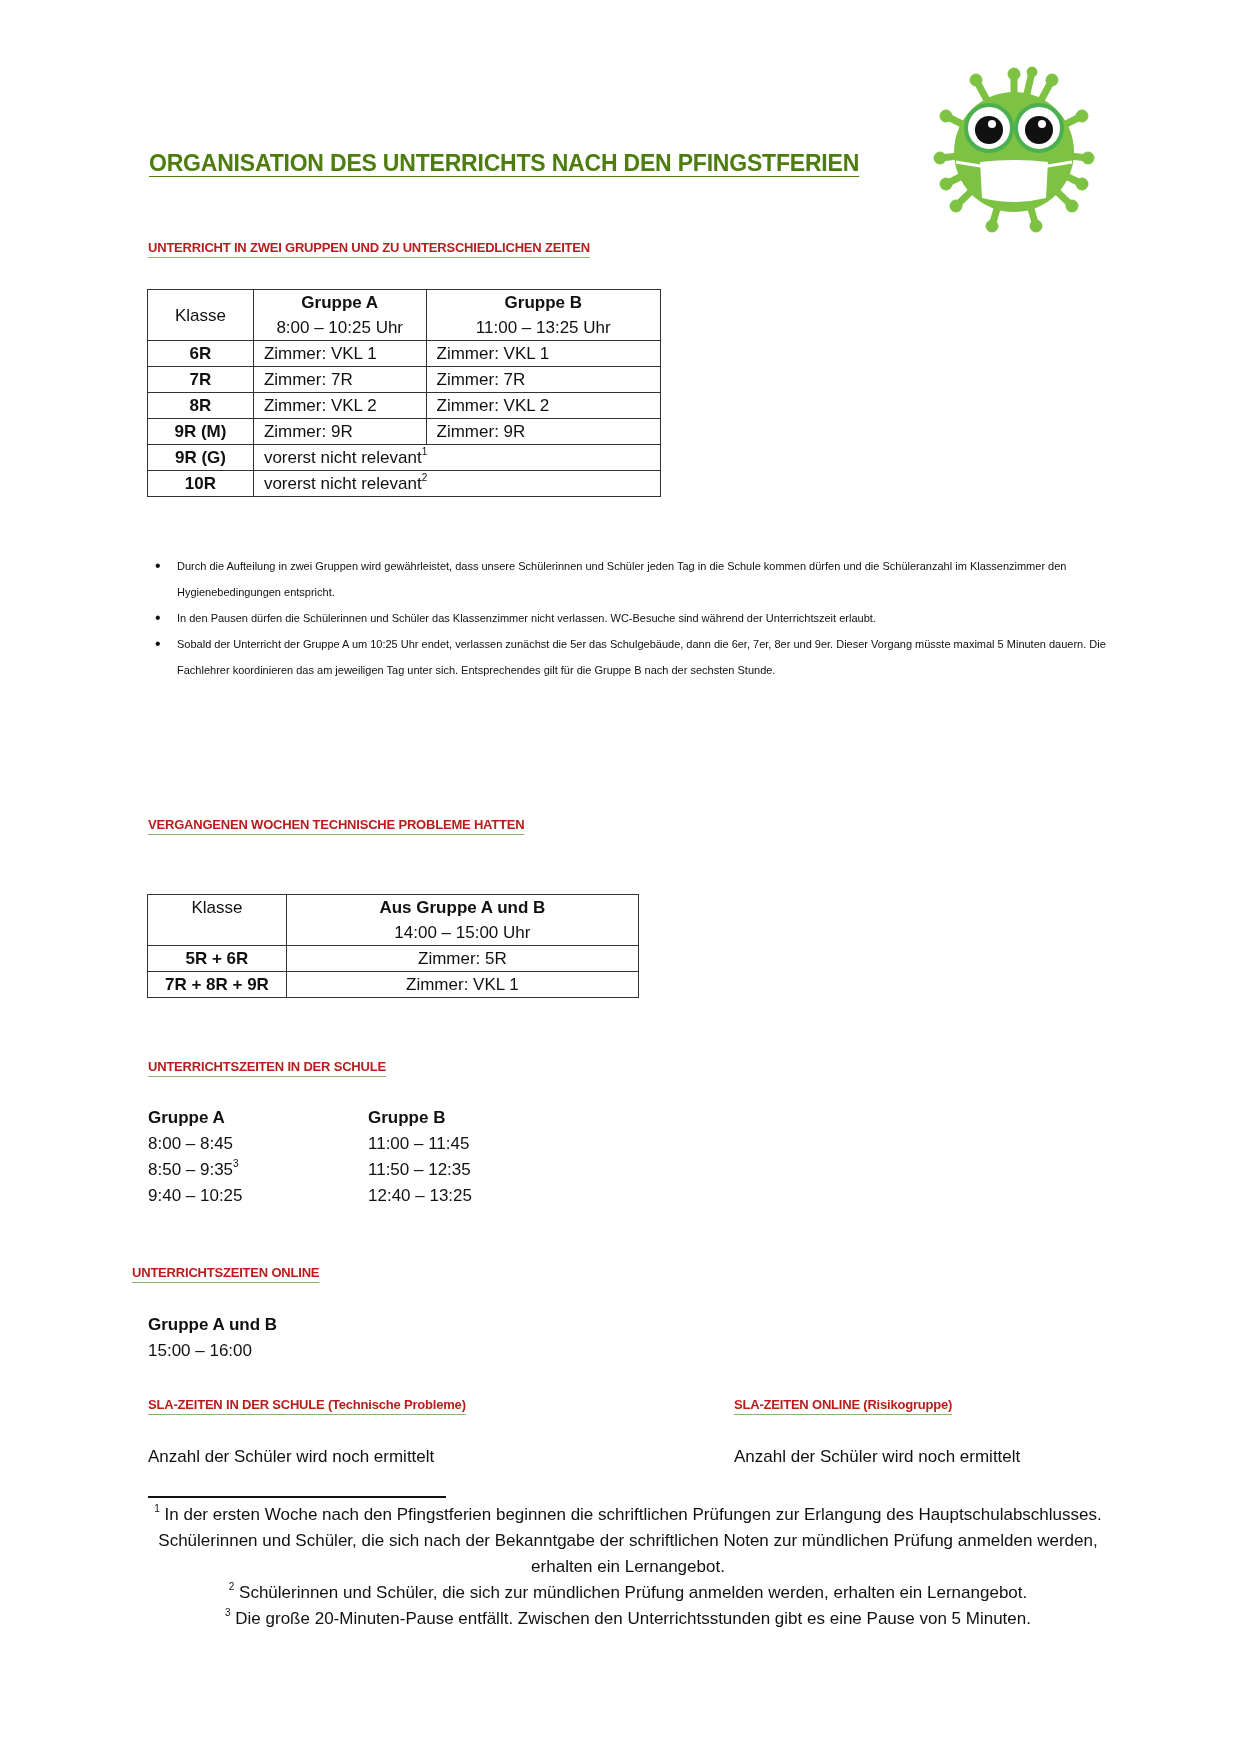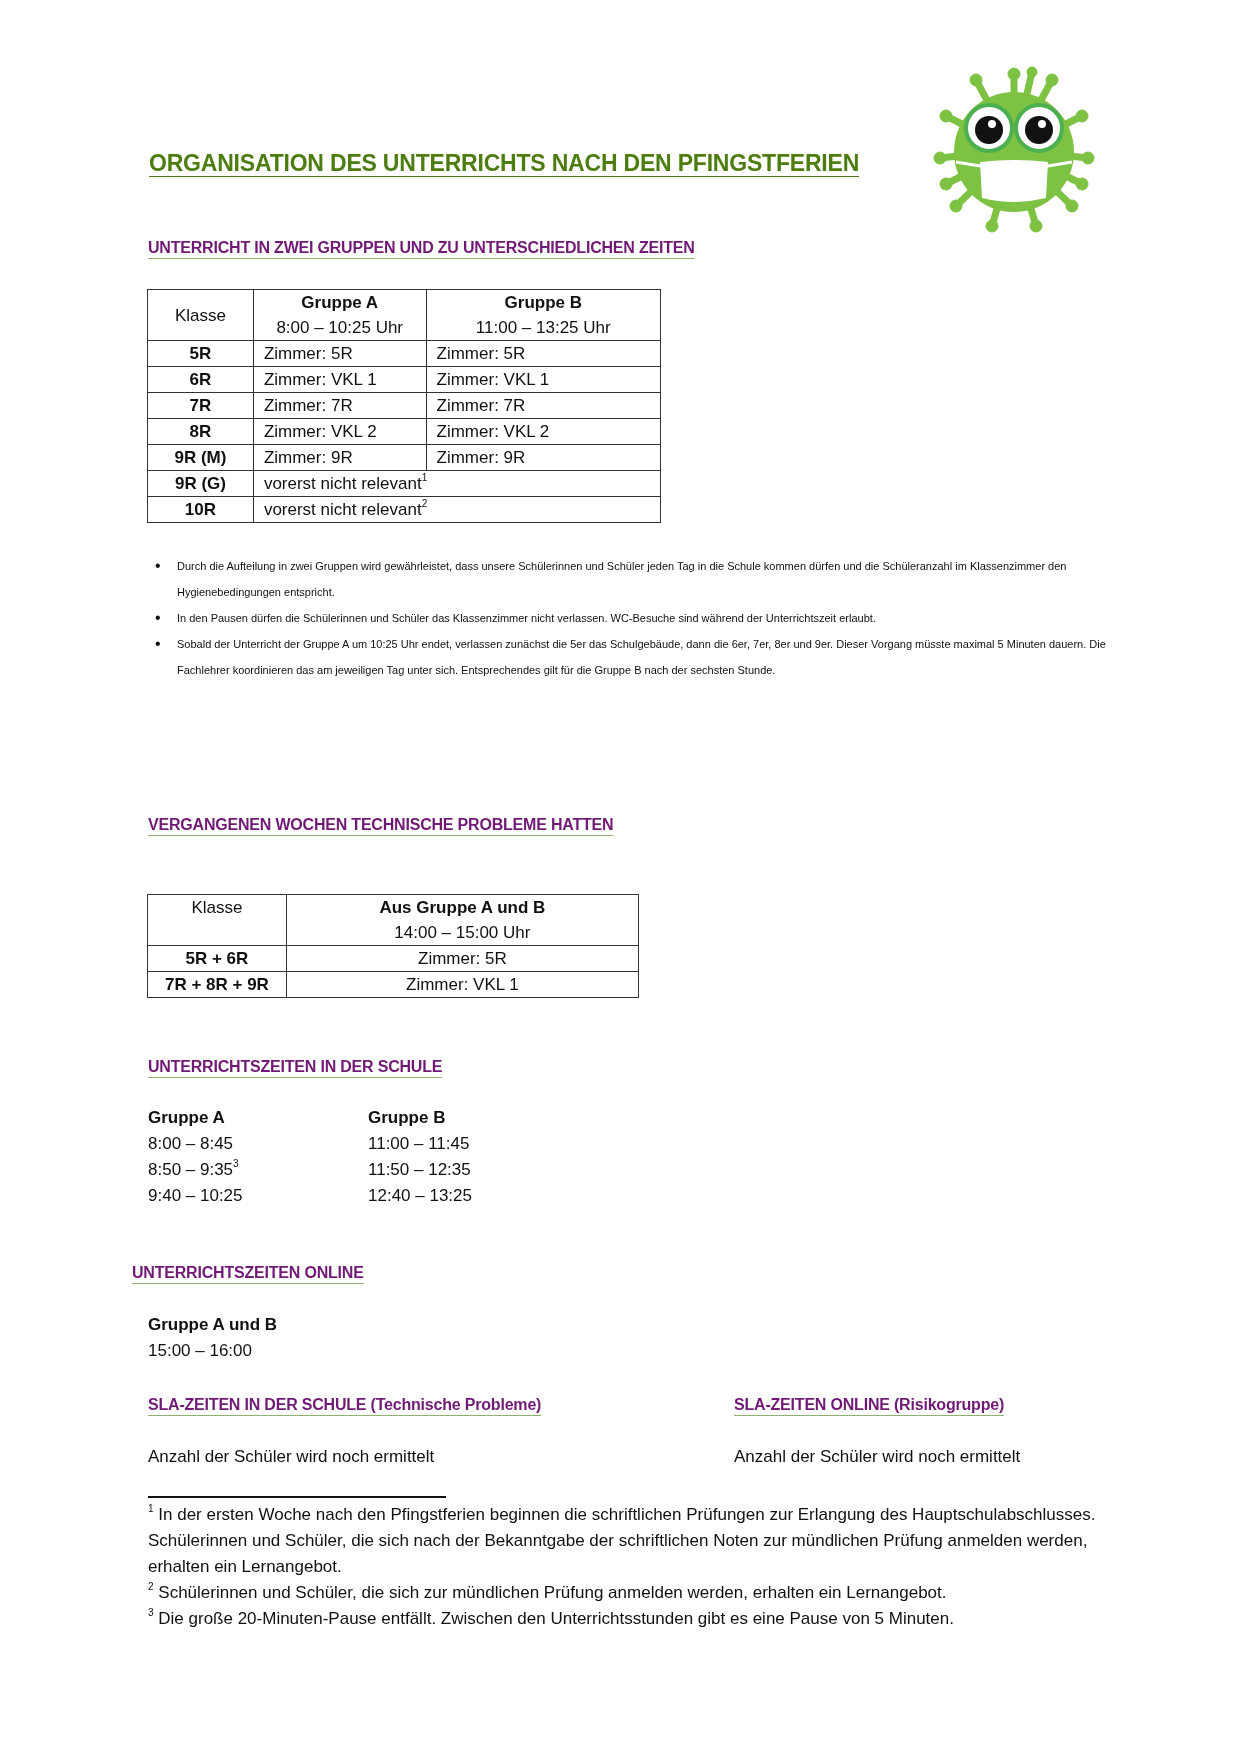--- a/index.html
+++ b/index.html
@@ -8,35 +8,35 @@
     font-family: "Liberation Sans", "DejaVu Sans", sans-serif;
     color: #111111;
   }
   .abs { position: absolute; }
   .title {
     left: 149px; top: 150px; font-size: 23px; font-weight: bold; letter-spacing: -0.2px;
     text-decoration: underline; text-decoration-thickness: 1px; text-underline-offset: 5px;
     color: #4d7c0f;
   }
   .h2 {
-    font-size: 16px; font-weight: bold; color: #701a75;
+    font-size: 13px; font-weight: bold; color: #b91c1c;
     text-decoration: underline; text-decoration-color: #8fb071; text-decoration-thickness: 1px;
     text-underline-offset: 5px; letter-spacing: -0.2px; line-height: 30px;
   }
   table.grid { border-collapse: collapse; font-size: 17px; }
   table.grid td { border: 1.5px solid #333; padding: 0 10px; height: 25px; line-height: 25px; }
   table.grid td.c { text-align: center; }
   table.grid td.b { font-weight: bold; }
   sup { font-size: 10px; vertical-align: 8px; line-height: 0; }
   ul.bullets { margin: 0; padding: 0; list-style: none; font-size: 11px; line-height: 26px; }
   ul.bullets li { position: relative; padding-left: 29px; }
   ul.bullets li::before { content: "\2022"; position: absolute; left: 7px; top: 0; font-size: 16px; }
   .text17 { font-size: 17px; line-height: 26px; }
   .bold { font-weight: bold; }
-  .fn { font-size: 17px; line-height: 26px; }
+  .fn { font-size: 17px; line-height: 26px; text-align: center; }
   .fn sup { font-size: 10px; vertical-align: 8px; }
   .logo { left: 932px; top: 66px; width: 164px; height: 168px; }
 </style>
 </head>
 <body>
 
 <div class="abs title">ORGANISATION DES UNTERRICHTS NACH DEN PFINGSTFERIEN</div>
 
 <div class="abs logo">
   <svg width="164" height="168" viewBox="0 0 164 168">
@@ -101,25 +101,20 @@
     <td class="c" style="height:50px; line-height:25px;">
       <div class="bold">Gruppe A</div>
       <div>8:00 – 10:25 Uhr</div>
     </td>
     <td class="c" style="height:50px; line-height:25px;">
       <div class="bold">Gruppe B</div>
       <div>11:00 – 13:25 Uhr</div>
     </td>
   </tr>
   <tr>
-    <td class="c b">5R</td>
-    <td>Zimmer: 5R</td>
-    <td>Zimmer: 5R</td>
-  </tr>
-  <tr>
     <td class="c b">6R</td>
     <td>Zimmer: VKL 1</td>
     <td>Zimmer: VKL 1</td>
   </tr>
   <tr>
     <td class="c b">7R</td>
     <td>Zimmer: 7R</td>
     <td>Zimmer: 7R</td>
   </tr>
   <tr>

